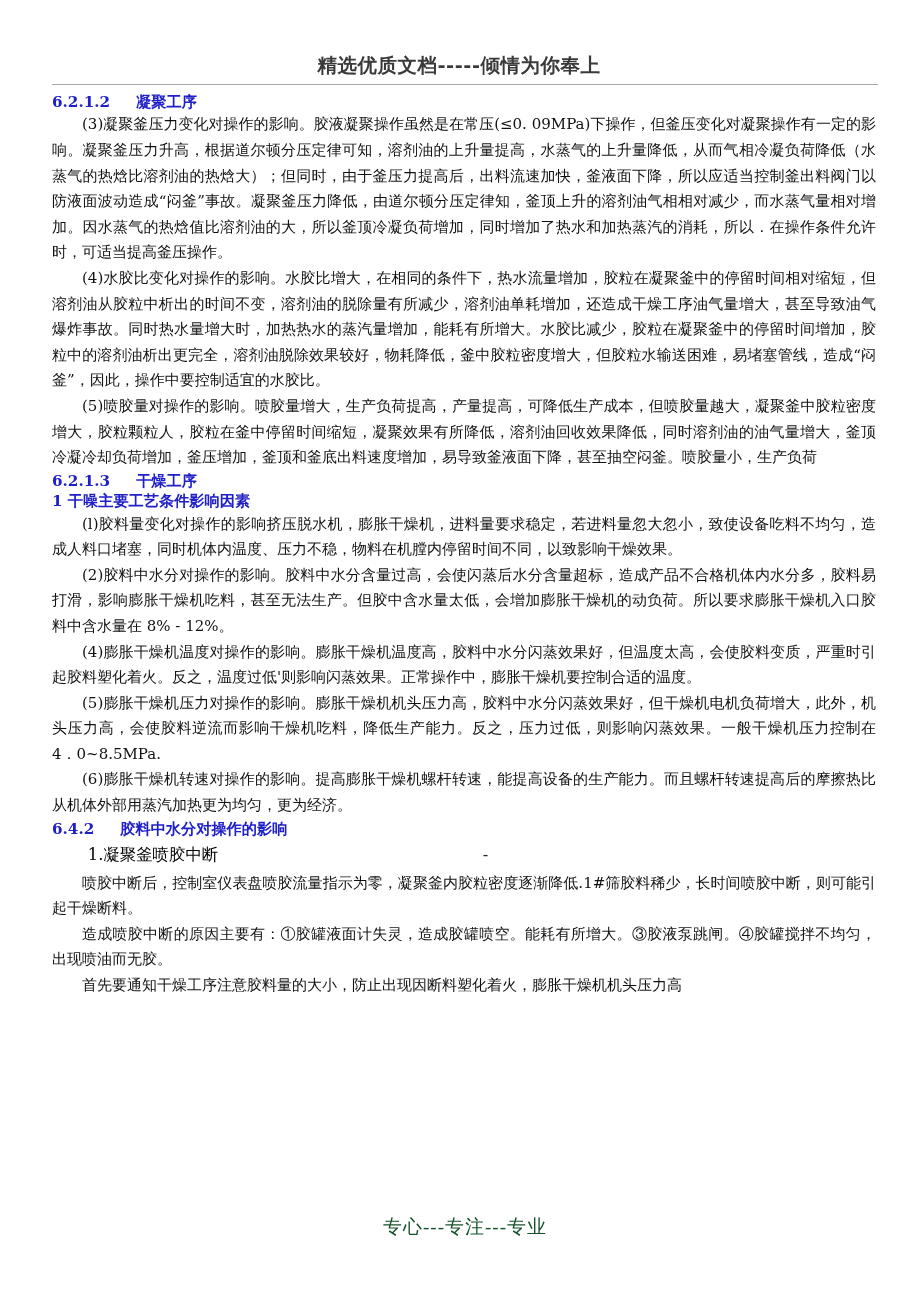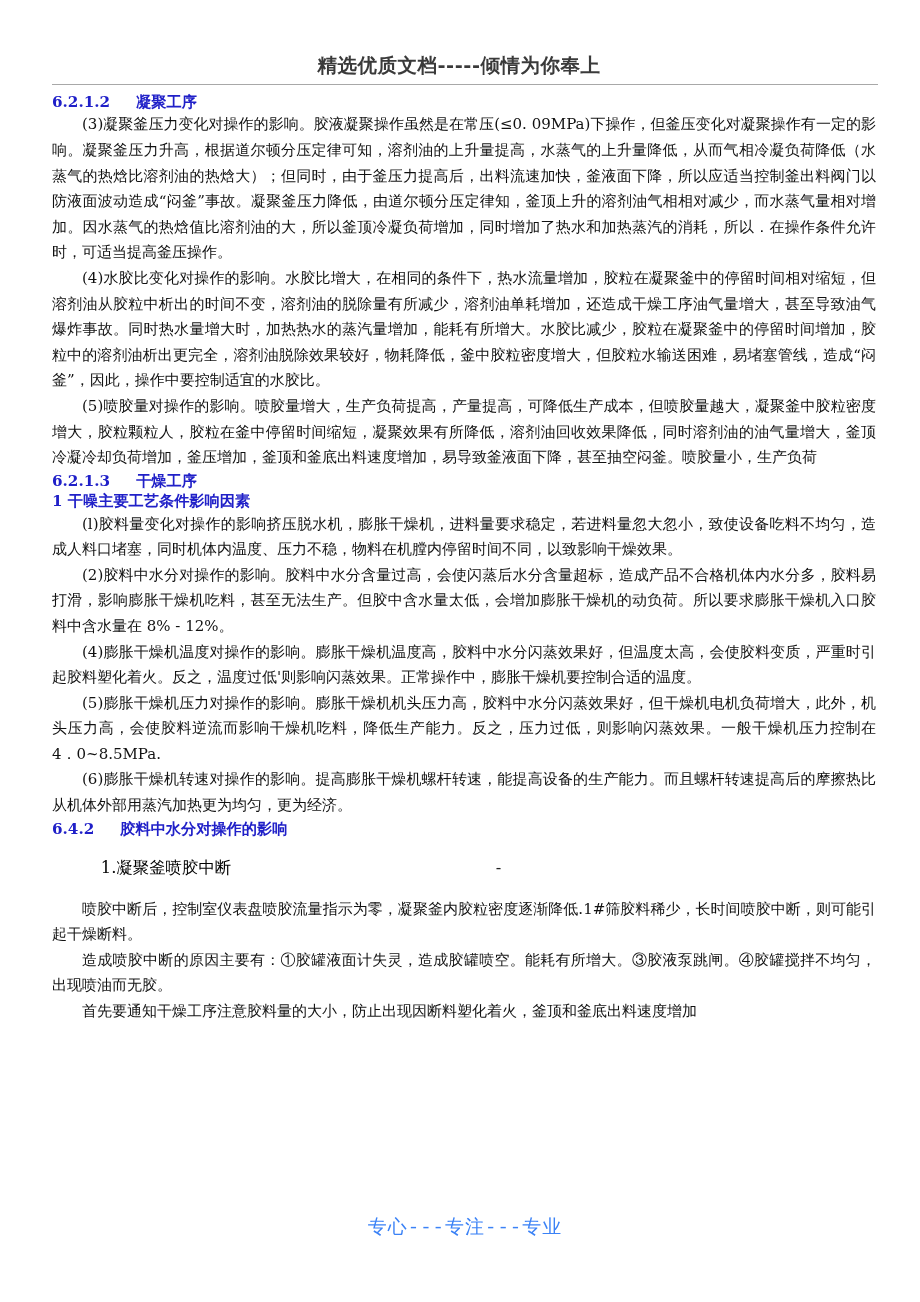--- a/index.html
+++ b/index.html
@@ -80,44 +80,44 @@
     line-height: 25.6px;
     text-align: justify;
     text-justify: inter-ideograph;
     text-indent: 2em;
     font-family: "DejaVu Serif", "Liberation Serif", serif;
     color: #111111;
     word-break: break-all;
   }
 
   .line-item {
-    margin: 16px;
+    margin: 3px;
     font-size: 16.4px;
     line-height: 25.6px;
     text-indent: 2em;
     font-family: "DejaVu Serif", "Liberation Serif", serif;
     position: relative;
   }
   .line-item .tail-dash {
     position: absolute;
     left: 395px;
     top: 0;
     color: #222;
   }
 
   
   .footer {
     position: absolute;
     bottom: 62px;
     left: 52px;
     right: 42px;
     text-align: center;
-    font-family: Liberation Mono, monospace;
+    font-family: Liberation Serif, serif;
     font-size: 19px;
-    color: #3b82f6;
+    color: #14532d;
     letter-spacing: 1px;
     white-space: nowrap;
   }
 </style>
 </head>
 <body>
 
 <div class="page">
 
   <div class="header">精选优质文档-----倾情为你奉上</div>
@@ -139,19 +139,19 @@
     <p class="para">(4)膨胀干燥机温度对操作的影响。膨胀干燥机温度高，胶料中水分闪蒸效果好，但温度太高，会使胶料变质，严重时引起胶料塑化着火。反之，温度过低'则影响闪蒸效果。正常操作中，膨胀干燥机要控制合适的温度。</p>
     <p class="para">(5)膨胀干燥机压力对操作的影响。膨胀干燥机机头压力高，胶料中水分闪蒸效果好，但干燥机电机负荷增大，此外，机头压力高，会使胶料逆流而影响干燥机吃料，降低生产能力。反之，压力过低，则影响闪蒸效果。一般干燥机压力控制在 4．0~8.5MPa.</p>
     <p class="para">(6)膨胀干燥机转速对操作的影响。提高膨胀干燥机螺杆转速，能提高设备的生产能力。而且螺杆转速提高后的摩擦热比从机体外部用蒸汽加热更为均匀，更为经济。</p>
 
     <div class="h-blue"><span class="num">6.4.2</span><span class="gap"></span><span>胶料中水分对操作的影响</span></div>
 
     <div class="line-item"><span>1.凝聚釜喷胶中断</span><span class="tail-dash">-</span></div>
 
     <p class="para">喷胶中断后，控制室仪表盘喷胶流量指示为零，凝聚釜内胶粒密度逐渐降低.1#筛胶料稀少，长时间喷胶中断，则可能引起干燥断料。</p>
     <p class="para">造成喷胶中断的原因主要有：①胶罐液面计失灵，造成胶罐喷空。能耗有所增大。③胶液泵跳闸。④胶罐搅拌不均匀，出现喷油而无胶。</p>
-    <p class="para">首先要通知干燥工序注意胶料量的大小，防止出现因断料塑化着火，釜顶和釜底出料速度增加</p>
+    <p class="para">首先要通知干燥工序注意胶料量的大小，防止出现因断料塑化着火，膨胀干燥机机头压力高</p>
 
   </div>
 
   <div class="footer">专心---专注---专业</div>
 
 </div>
 
 </body></html>

